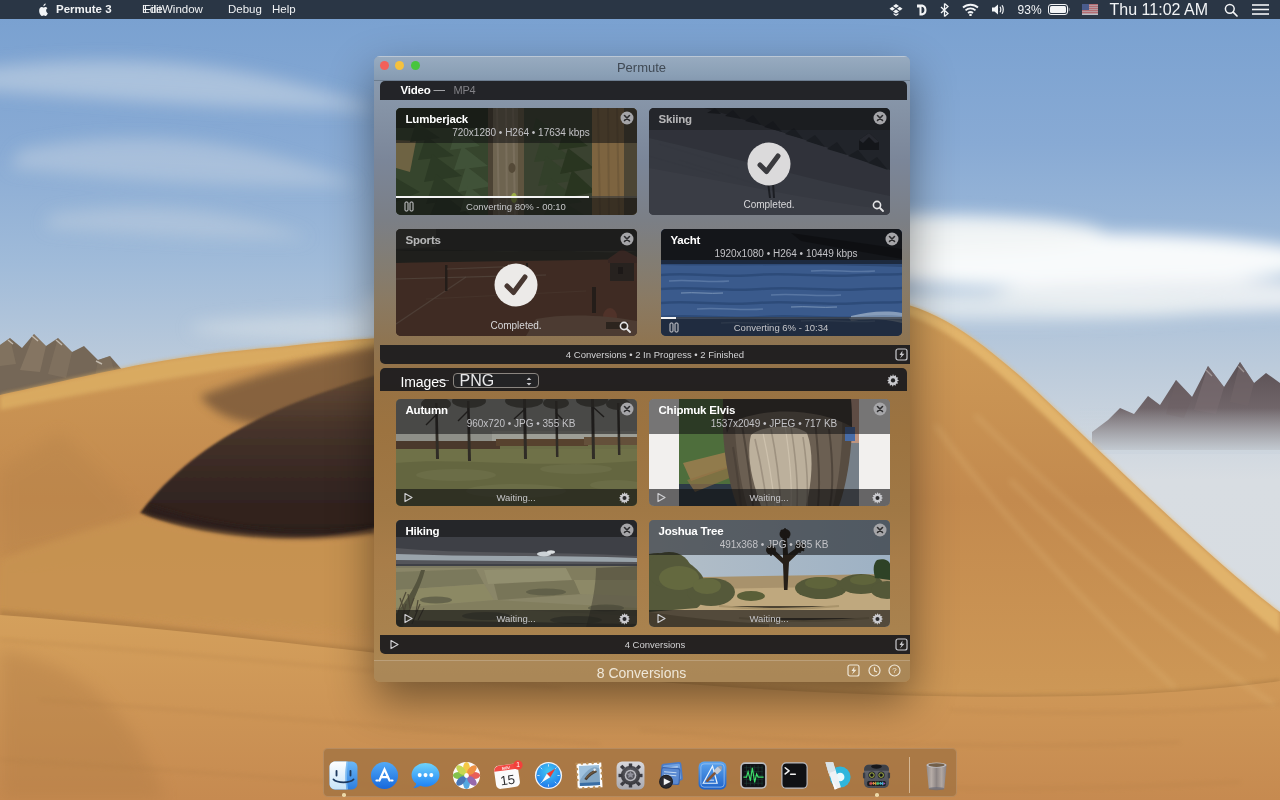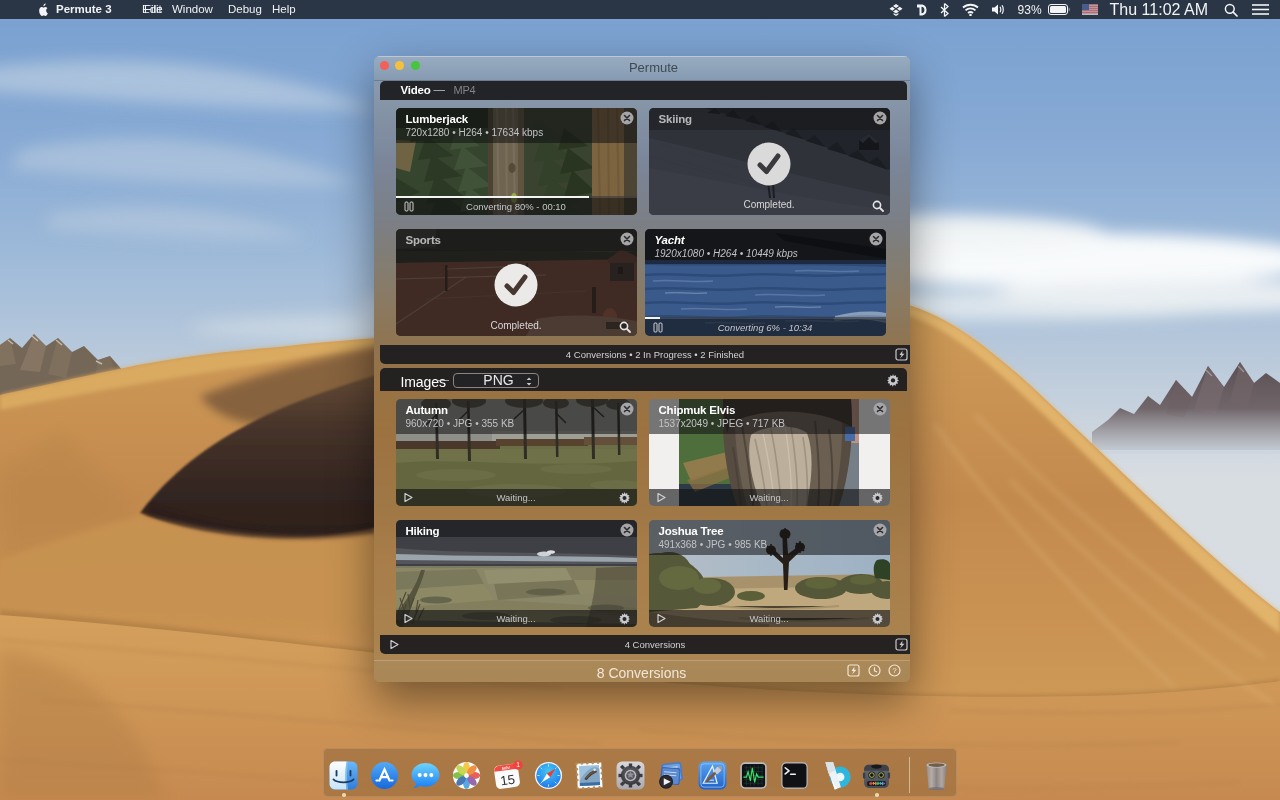--- a/index.html
+++ b/index.html
@@ -14,34 +14,34 @@
 #menubar .mi{}
 #menubar .r{position:absolute;right:0;top:0;height:19px;display:flex;align-items:center;color:#f2f4f6;}
 
 #win{position:absolute;left:373.5px;top:56px;width:536px;height:626px;border-radius:6px;
   box-shadow:0 18px 45px rgba(0,0,0,.45);overflow:hidden;font-size:11px;}
 #winbg{position:absolute;left:0;top:0;width:536px;height:626px;
   background:linear-gradient(180deg,#8ba0b6 0px,#8a9aae 24px,#8593a6 54px,#7b8699 104px,#7b7f86 164px,#827d74 204px,#8a7a63 244px,#8f7450 289px,#987243 330px,#9c7340 374px,#a07845 454px,#a87d49 504px,#a9834f 584px,#ab8652 604px,#a88350 626px);}
 #titlebar{position:absolute;left:0;top:0;width:536px;height:25px;
   background:linear-gradient(180deg,#98abc0 0%,#8ba0b6 70%,#8599b0 100%);
   box-shadow:inset 0 1px 0 rgba(255,255,255,.35), inset 0 -1px 0 rgba(0,0,0,.18);}
-#titlebar .title{position:absolute;left:12px;top:0;width:100%;text-align:center;line-height:24px;
+#titlebar .title{position:absolute;left:0;top:0;width:100%;text-align:center;line-height:24px;
   color:#404a55;font-size:13px;}
 .tl{position:absolute;top:5px;width:9px;height:9px;border-radius:50%;}
 .tl.red{left:6.6px;background:#f2605a;}
 .tl.yel{left:21.8px;background:#f5c13d;}
 .tl.grn{left:37.5px;background:#48c53e;}
 .secbar{position:absolute;left:6px;width:527px;background:rgba(27,27,30,.93);color:#fff;}
 .sb-top{border-radius:5px 5px 0 0;}
 .sb-bot{border-radius:0 0 5px 5px;padding-left:8px;}
 .card{position:absolute;width:241px;height:107px;border-radius:5px;overflow:hidden;background:#222;}
 .card svg.thumb{position:absolute;left:0;top:0;}
 .chead{position:absolute;left:0;top:0;width:100%;background:rgba(16,16,18,.55);color:#fff;}
 .ctitle{font-weight:bold;font-size:11.5px;letter-spacing:-0.2px;padding:5px 0 0 10px;}
-.cmeta{font-size:10px;color:#c2c2c6;padding:2px 0 5px 10px;}
+.cmeta{font-size:10px;color:#c2c2c6;padding:2px 0 5px 10px;text-align:center;}
 .cfoot{position:absolute;left:0;bottom:0;width:100%;height:17px;background:rgba(16,16,18,.62);
   color:#c6c6c9;font-size:9.5px;}
 .cfoot .txt{position:absolute;width:100%;text-align:center;top:3px;}
 .close{position:absolute;top:3px;right:3px;width:14px;height:14px;}
 .prog{position:absolute;left:0;bottom:17px;width:100%;height:2px;background:rgba(60,60,60,.65);}
 .prog .fill{height:2px;background:#f4f4f4;}
 .donewrap{position:absolute;left:0;top:0;width:100%;height:100%;background:rgba(14,14,16,.30);}
 .donecircle{position:absolute;left:50%;top:52%;transform:translate(-50%,-50%);}
 .donetxt{position:absolute;bottom:5px;width:100%;text-align:center;color:#d8d8da;font-size:10px;}
 .mag{position:absolute;right:6px;bottom:3px;}
@@ -182,21 +182,21 @@
 </svg>
 
 <div id="menubar">
   <div class="l">
     <div style="position:absolute;left:38px;top:3px;"><svg width="11" height="13" viewBox="0 0 13 15">
             <path d="M9.1,0.4 C9.2,1.2 8.9,2 8.4,2.6 C7.9,3.2 7.1,3.7 6.3,3.6 C6.2,2.8 6.6,2 7,1.5 C7.5,0.9 8.4,0.5 9.1,0.4 Z M11.6,12 C11.2,12.9 11,13.3 10.5,14 C9.8,15 8.8,15.3 8,14.8 C7.2,14.4 6.4,14.4 5.5,14.8 C4.6,15.3 3.8,15 3.1,14 C1.1,11.2 0.9,7.9 2.1,6.1 C3,4.8 4.3,4.4 5.5,4.9 C6.2,5.2 6.9,5.2 7.7,4.9 C8.9,4.4 10.2,4.7 11.1,6 C8.9,7.2 9.2,10.4 11.6,12 Z" fill="#f2f4f6"></path>
           </svg></div>
     <div class="app" style="position:absolute;left:56px;top:3px;">Permute 3</div>
     <div class="mi" style="position:absolute;left:114px;top:3px;padding-left:30px;">File</div>
     <div class="mi" style="position:absolute;left:142px;top:3px;">Edit</div>
-    <div class="mi" style="position:absolute;left:172px;top:3px;text-align:right;">Window</div>
+    <div class="mi" style="position:absolute;left:162px;top:3px;text-align:right;">Window</div>
     <div class="mi" style="position:absolute;left:228px;top:3px;">Debug</div>
     <div class="mi" style="position:absolute;left:272px;top:3px;">Help</div>
   </div>
   <div class="r">
     <svg width="14" height="14" viewBox="0 0 14 14" style="margin-right:12px;">
           <g fill="#f2f4f6">
             <path d="M7,1 L10,3 L7,5 L4,3 Z"></path>
             <path d="M3.2,3.8 L6,5.8 L3.2,7.8 L0.5,5.8 Z"></path>
             <path d="M10.8,3.8 L13.5,5.8 L10.8,7.8 L8,5.8 Z"></path>
             <path d="M7,6.6 L10,8.6 L7,10.6 L4,8.6 Z"></path>
@@ -422,21 +422,21 @@
               <circle cx="5" cy="5" r="3.6" fill="none" stroke="#e4e4e6" stroke-width="1.6"></circle>
               <path d="M8,8 L11,11" stroke="#e4e4e6" stroke-width="1.8" stroke-linecap="round"></path>
             </svg>
       </div>
       <svg class="close" viewBox="0 0 14 14">
             <circle cx="7" cy="7" r="6.5" fill="#a5a5a8"></circle>
             <path d="M4.5,4.5 L9.5,9.5 M9.5,4.5 L4.5,9.5" stroke="#2c2c2e" stroke-width="1.6" stroke-linecap="round"></path>
           </svg>
     </div>
 
-    <div class="card" style="left:271px;top:173px;font-style:italic;">
+    <div class="card" style="left:287px;top:173px;">
       <svg class="thumb" width="241" height="107" viewBox="0 0 241 107">
         <rect width="241" height="107" fill="#3a5a8c"></rect>
         <rect x="0" y="0" width="241" height="31" fill="#191d24"></rect>
         <path d="M130,4 L241,20 L241,30 L140,12 Z" fill="#0c0f13"></path>
         <path d="M0,31 L241,31 L241,38 C160,34 80,38 0,36 Z" fill="#2e4a76"></path>
         <g stroke="#2c4a78" stroke-width="2.5" fill="none" opacity="0.9">
           <path d="M0,46 C30,43 60,49 95,46 C130,43 165,49 200,46 C215,45 230,46 241,45"></path>
           <path d="M0,60 C35,57 65,63 100,60 C135,57 170,63 205,60 C220,59 232,60 241,59"></path>
           <path d="M0,74 C30,71 62,77 96,74 C130,71 166,77 200,74 C216,73 230,74 241,73"></path>
           <path d="M0,88 C35,85 68,91 102,88 C136,85 170,91 205,88"></path>
@@ -480,21 +480,21 @@
     <div style="position:absolute;width:100%;top:4px;text-align:center;font-size:9.5px;color:#d2d2d4;">4 Conversions • 2 In Progress • 2 Finished</div>
     <svg style="position:absolute;right:7px;top:3px;" width="13" height="13" viewBox="0 0 13 13">
           <rect x="1" y="1" width="11" height="11" rx="2" fill="none" stroke="#c9c9cd" stroke-width="1.2"></rect>
           <path d="M7.5,2.5 L4.5,7 L6.5,7 L5,10.5 L9.5,5.7 L7.2,5.7 Z" fill="#c9c9cd"></path>
         </svg>
   </div>
 
   <div class="secbar sb-top" style="top:312px;height:23px;">
     <span style="position:absolute;left:21px;top:6px;font-weight:normal;font-size:14px;letter-spacing:-0.1px;">Images</span>
     <span style="position:absolute;left:58px;top:5px;font-size:11.5px;color:#c8c8cc;">—</span>
-    <div style="position:absolute;left:73px;top:5px;width:78px;height:13px;background:#232325;border:1px solid #8a8580;border-radius:4px;color:#e8e8ea;font-size:14px;line-height:13px;padding-left:6px;text-align:center;">PNG
+    <div style="position:absolute;left:73px;top:5px;width:78px;height:13px;background:#232325;border:1px solid #8a8580;border-radius:4px;color:#e8e8ea;font-size:16px;line-height:13px;padding-left:6px;">PNG
       <svg style="position:absolute;right:6px;top:2.5px;" width="6" height="9" viewBox="0 0 6 9">
             <path d="M3,0.5 L5.4,3 L0.6,3 Z M3,8.5 L5.4,6 L0.6,6 Z" fill="#c9c9cd"></path>
           </svg>
     </div>
     <svg style="position:absolute;right:7px;top:5px;" width="14" height="14" viewBox="0 0 13 13">
           <path d="M6.5,1 L7.3,2.8 L9.2,2 L9.4,4 L11.4,4.2 L10.4,5.9 L12,7 L10.3,8 L11.2,9.8 L9.2,9.9 L9,11.9 L7.2,10.9 L6.3,12.7 L5.4,10.9 L3.6,11.8 L3.5,9.8 L1.5,9.6 L2.5,8 L1,6.8 L2.7,5.8 L1.8,4 L3.8,4 L4,2 L5.8,3 Z" fill="#c9c9cd"></path>
           <circle cx="6.5" cy="6.9" r="2" fill="#222"></circle>
         </svg>
   </div>
   <div id="cards-images">

